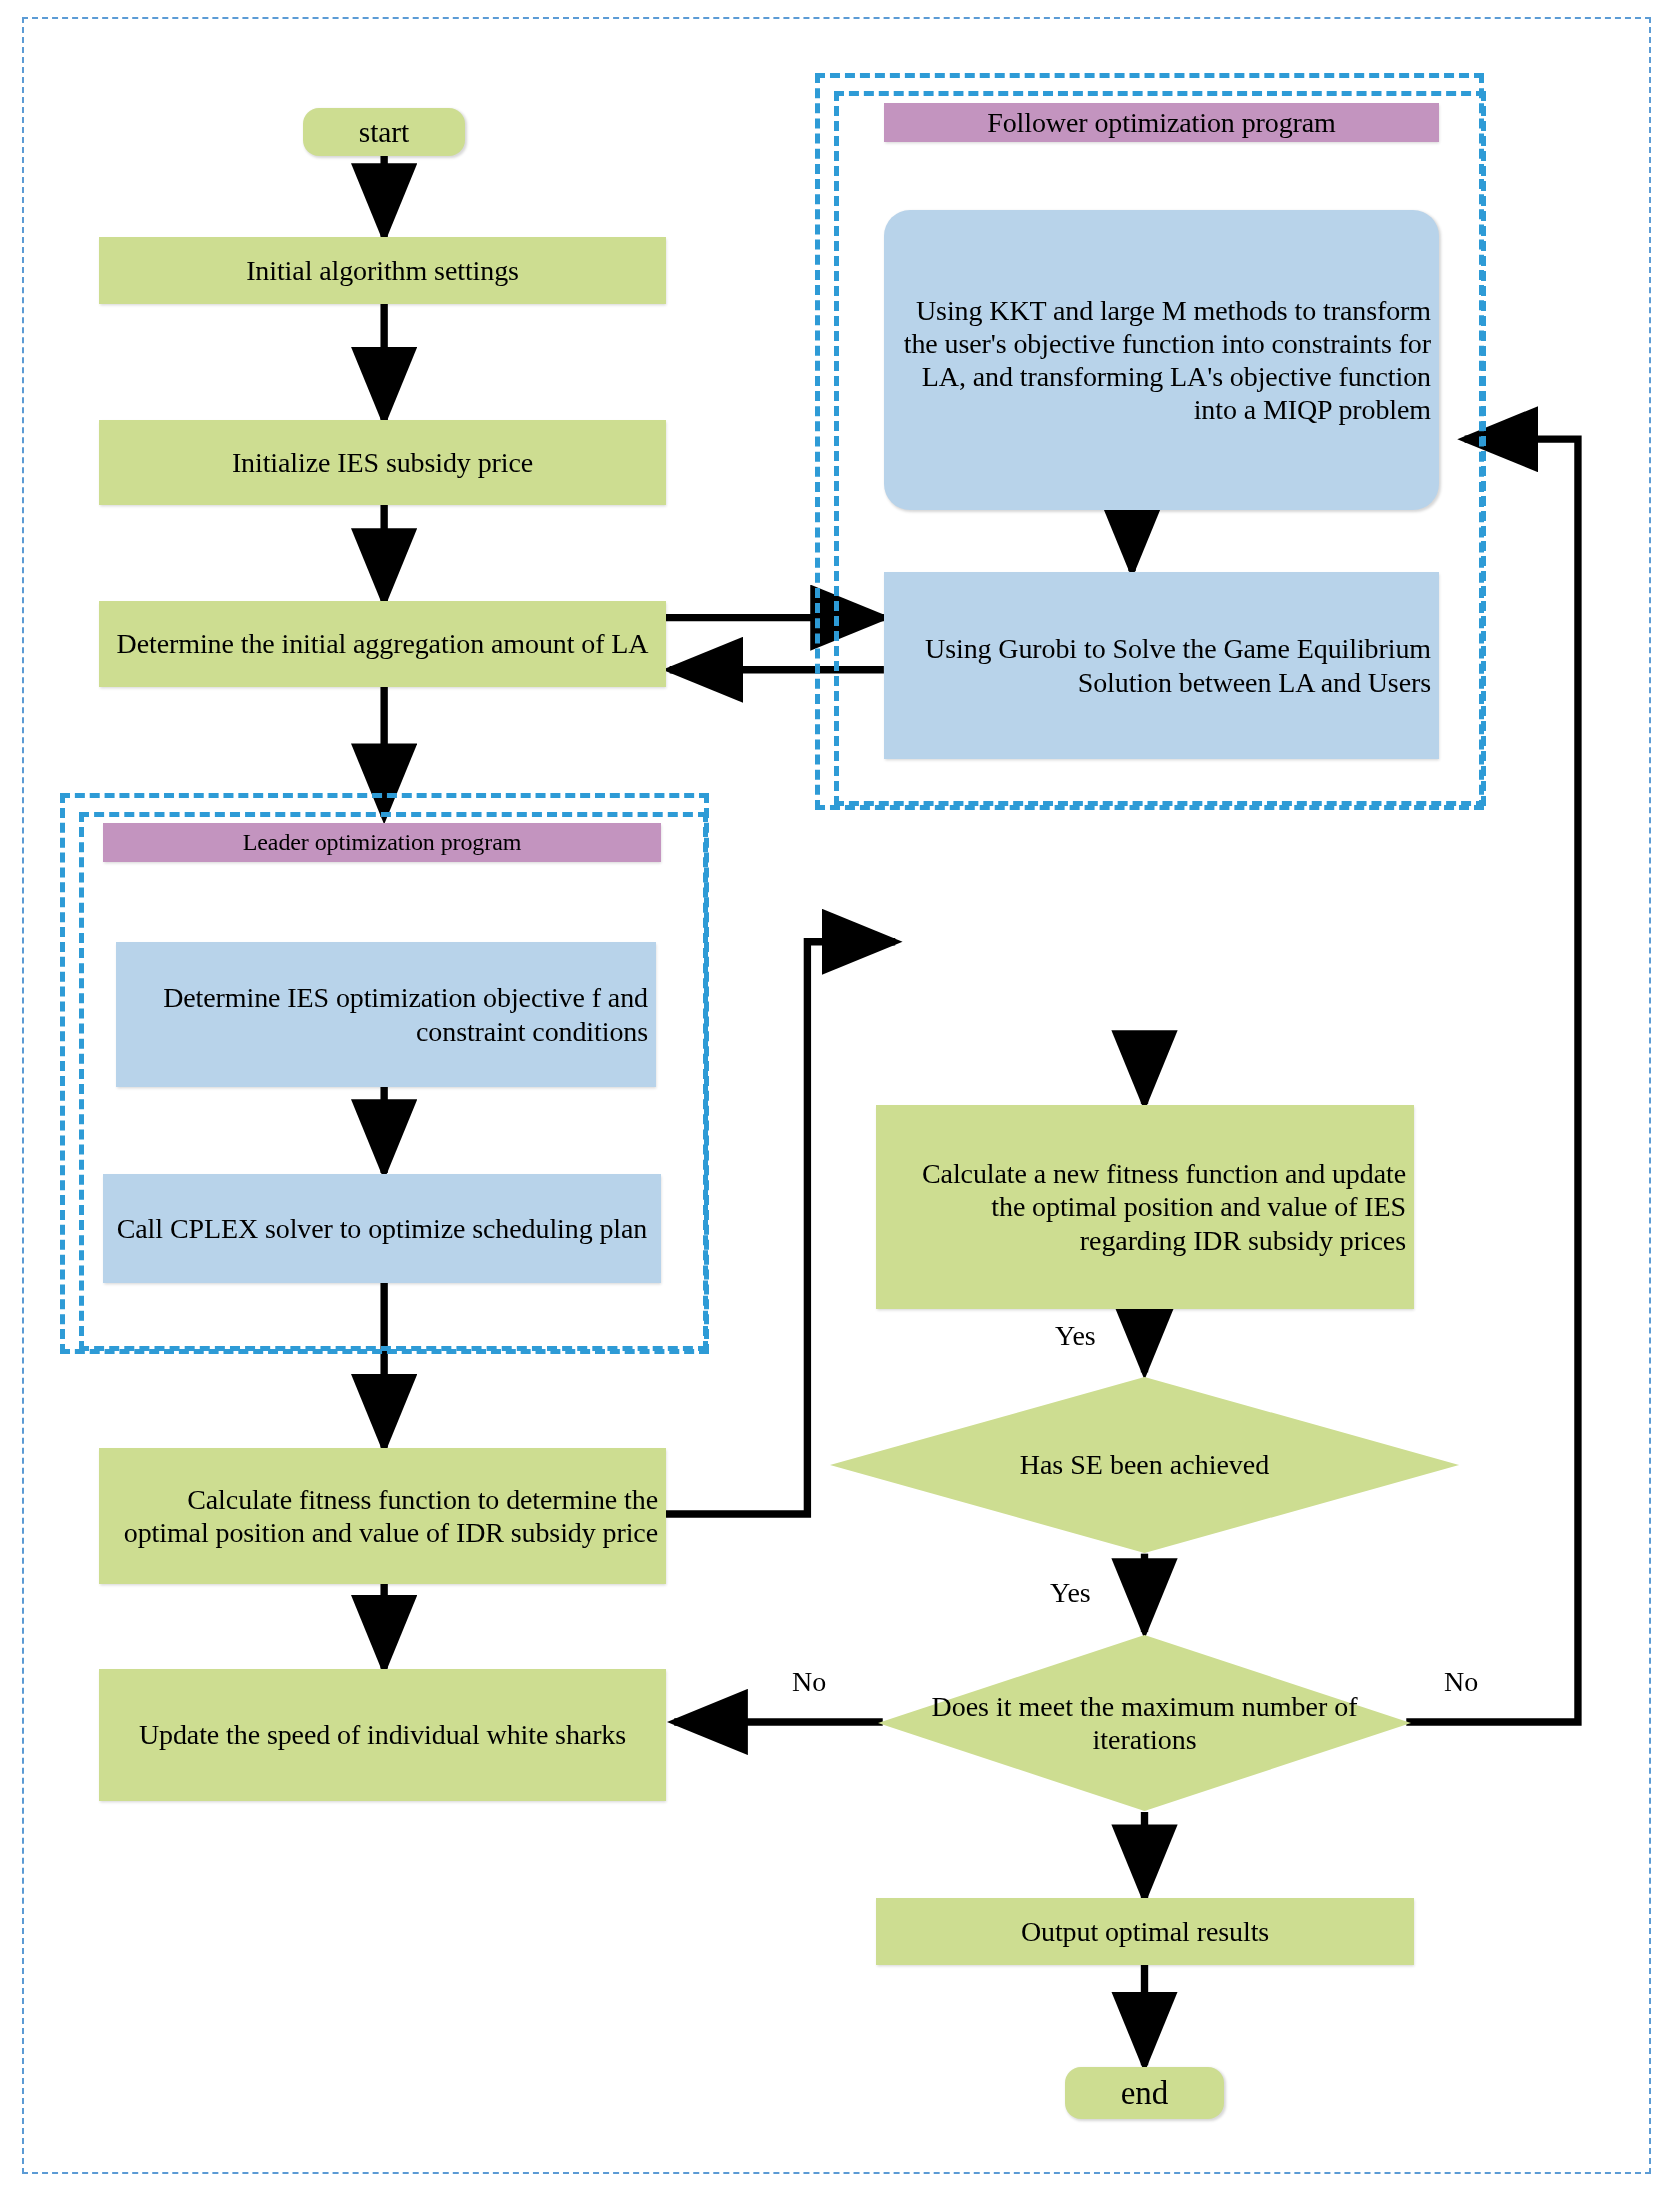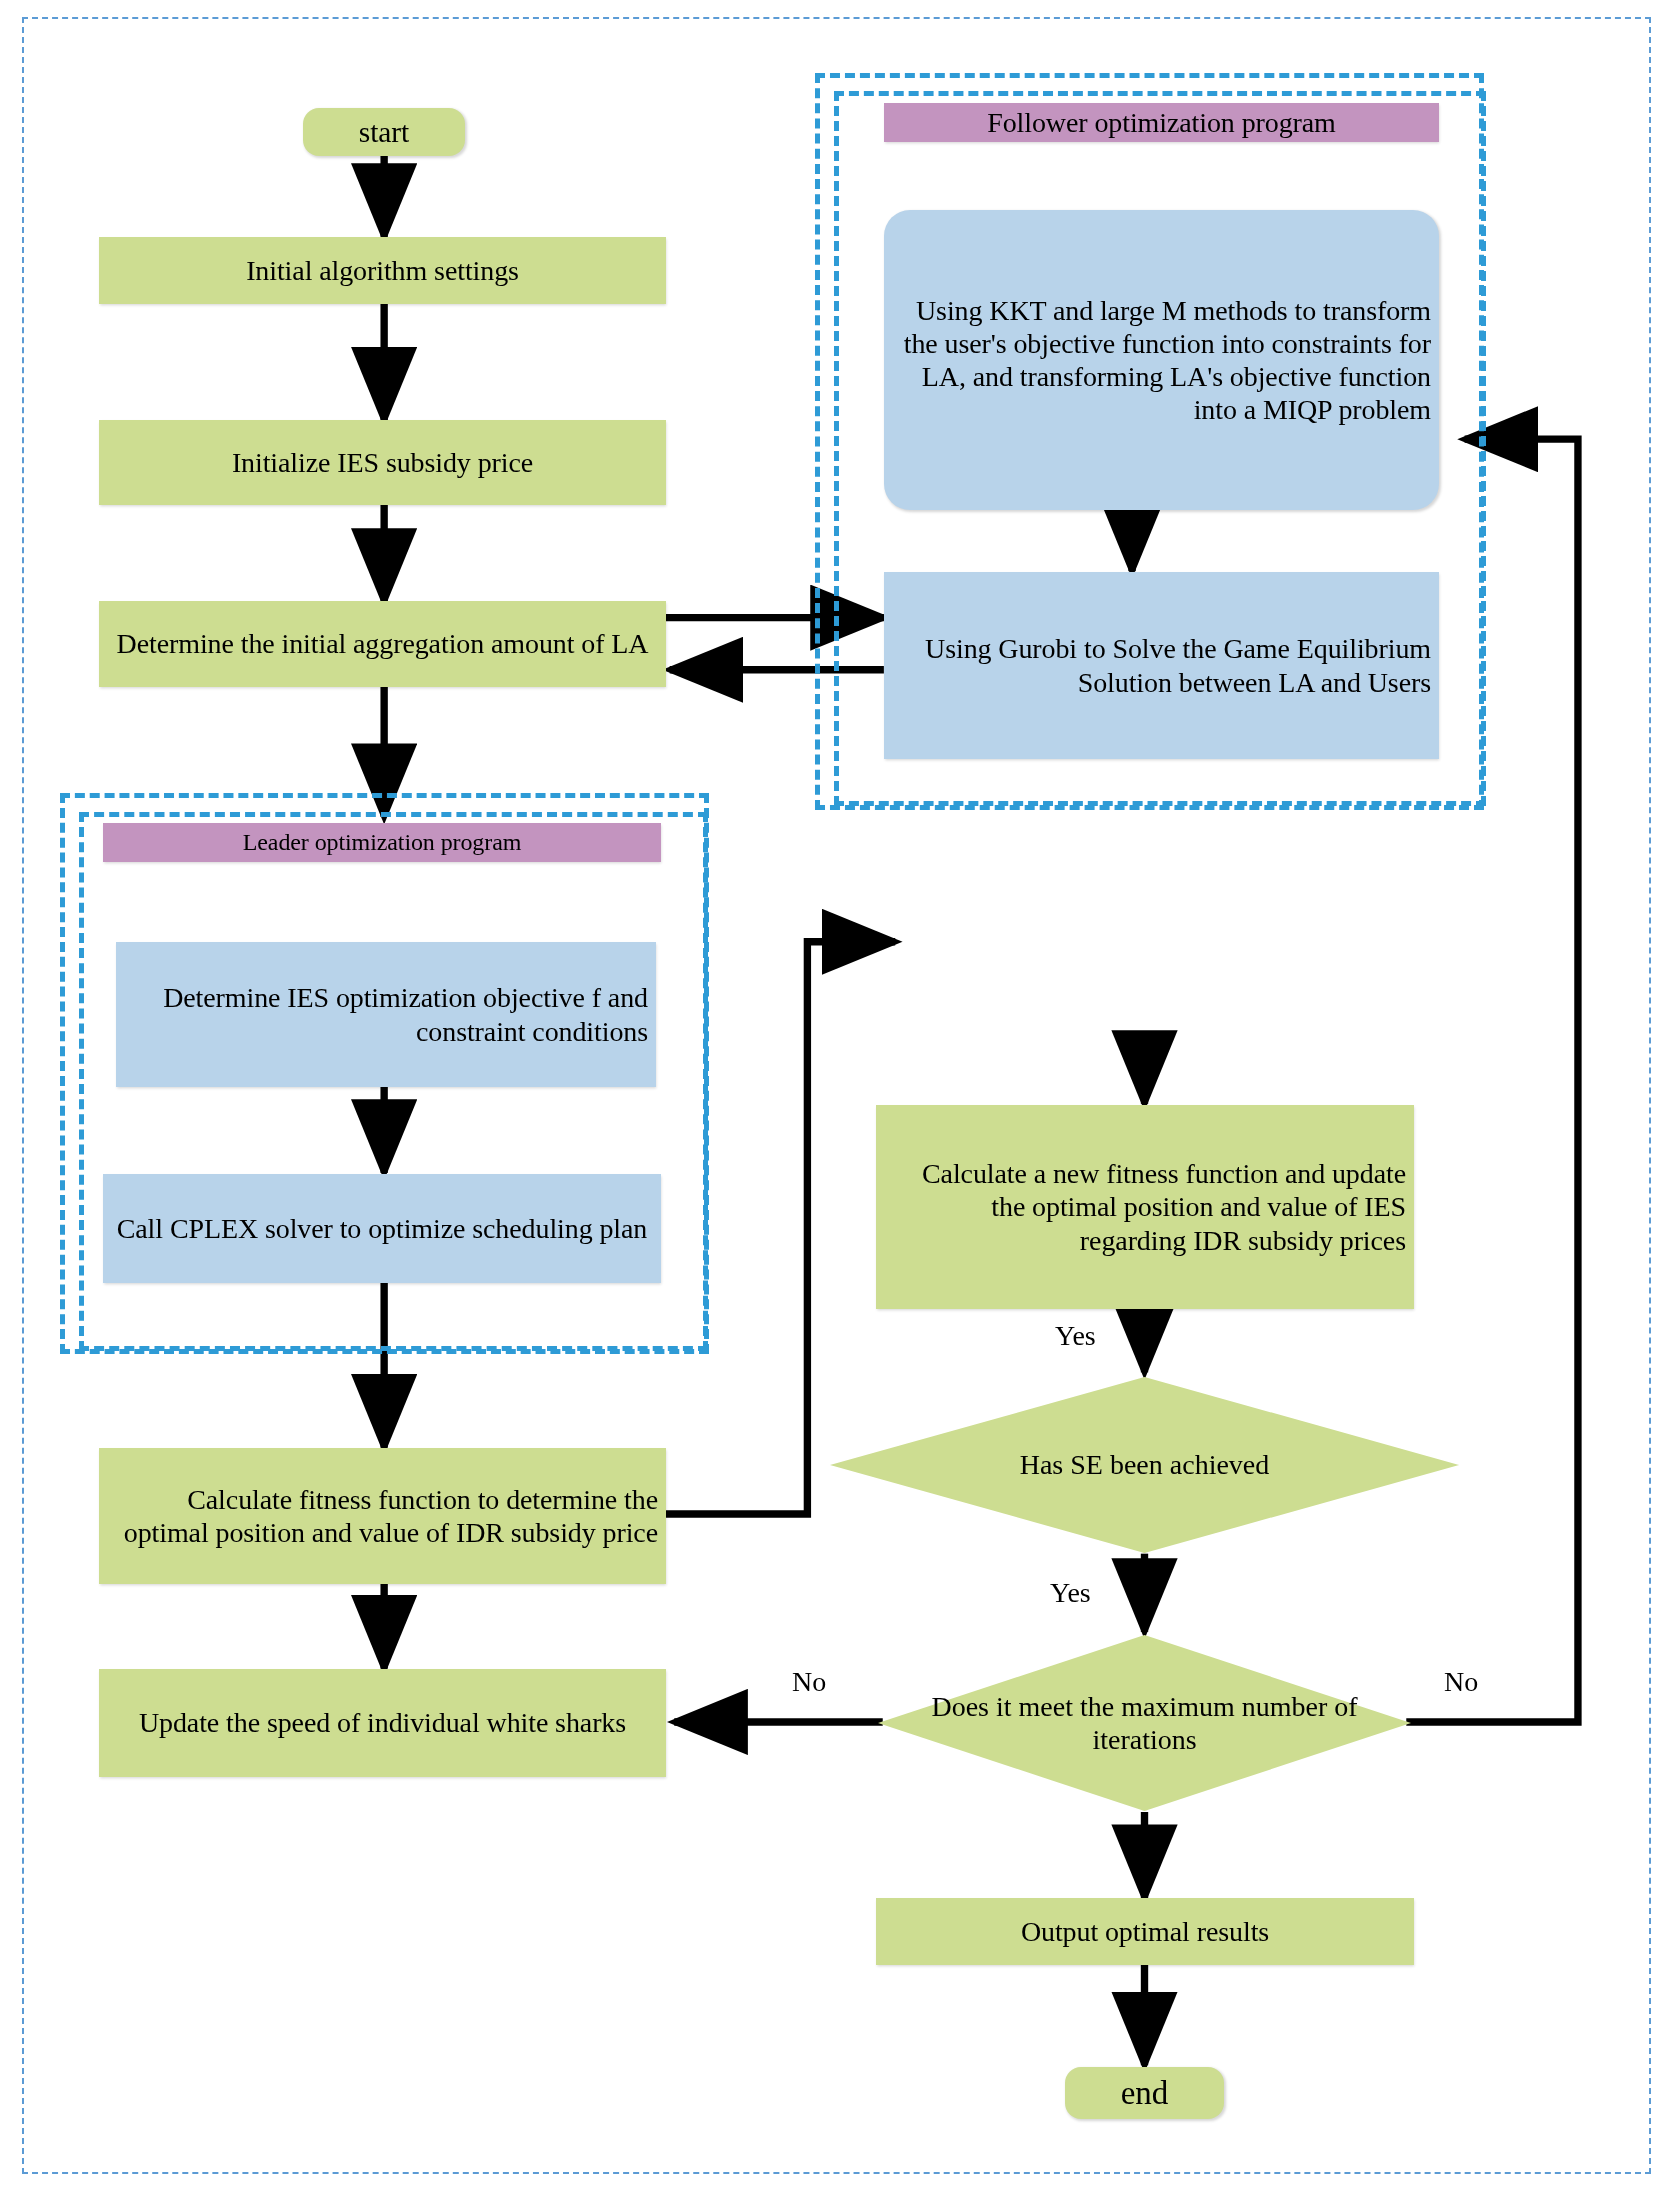--- a/index.html
+++ b/index.html
@@ -172,21 +172,21 @@
   </div>
 
   <div class="node green" style="left:99px; top:1448px; width:567px; height:136px; font-size:28px;">
     <span class="txt">Calculate fitness function to determine the optimal position and value of IDR subsidy price</span>
   </div>
 
   <div class="node green" style="left:99px; top:601px; width:567px; height:86px; font-size:28px;">
     <span class="txt">Determine the initial aggregation amount of LA</span>
   </div>
 
-  <div class="node green" style="left:99px; top:1669px; width:567px; height:108px; font-size:28px;">
+  <div class="node green" style="left:99px; top:1669px; width:567px; height:132px; font-size:28px;">
     <span class="txt">Update the speed of individual white sharks</span>
   </div>
 
 
   <div class="node green" style="left:876px; top:1105px; width:538px; height:204px; font-size:28px;">
     <span class="txt">Calculate a new fitness function and update the optimal position and value of IES regarding IDR subsidy prices</span>
   </div>
 
   <div class="diamond" style="left:830px; top:1377px; width:629px; height:176px; font-size:28px;">
     <div class="shape"></div>

